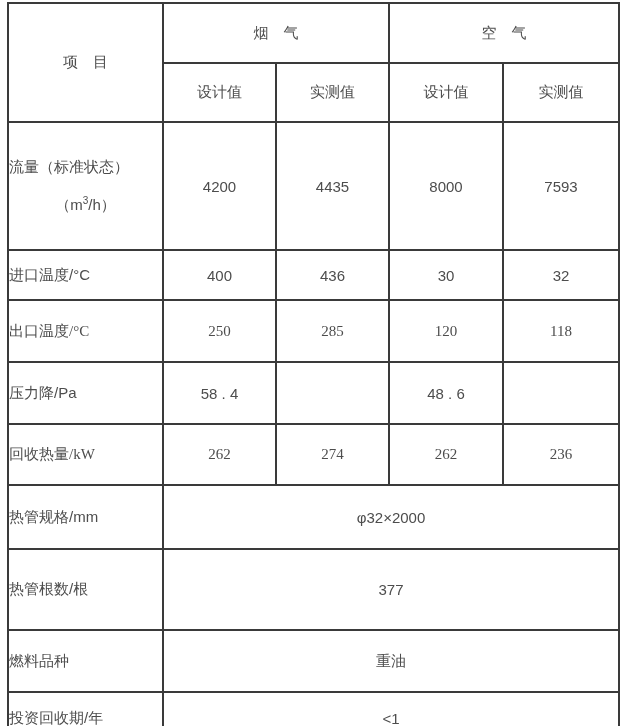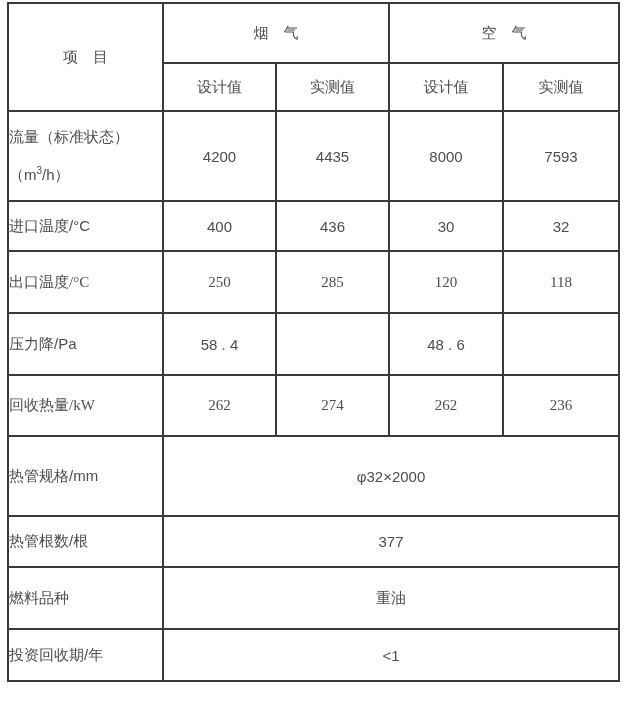--- a/index.html
+++ b/index.html
@@ -33,37 +33,37 @@
     background: var(--background);
     overflow: hidden;
   }
   col.c-label { width: 155px; }
   col.c-v1 { width: 113px; }
   col.c-v2 { width: 113px; }
   col.c-v3 { width: 114px; }
   col.c-v4 { width: 116px; }
 
   .h-top    { height: 60px; }
-  .h-sub    { height: 48px; }
-  .h-flow   { height: 90px; }
+  .h-sub    { height: 59px; }
+  .h-flow   { height: 128px; }
   .h-r1     { height: 50px; }
   .h-r2     { height: 62px; font-family: Liberation Serif, serif; }
   .h-r3     { height: 62px; }
   .h-r4     { height: 61px; font-family: Liberation Serif, serif; }
-  .h-s1     { height: 80px; }
-  .h-s2     { height: 51px; }
+  .h-s1     { height: 64px; }
+  .h-s2     { height: 81px; }
   .h-s3     { height: 62px; padding-left: 40px; }
   .h-s4     { height: 52px; }
 
   .cell-center { text-align: center; }
   .cell-label {
     text-align: left;
     padding-left: 2px;
   }
-  .flow-line2 { margin-top: 19px; }
+  .flow-line2 { margin-top: 19px; text-align: center; }
   .flow-line2 sup {
     font-size: 10px;
     line-height: 0;
   }
 </style>
 </head>
 <body>
 
 <table class="spec">
   <colgroup>

